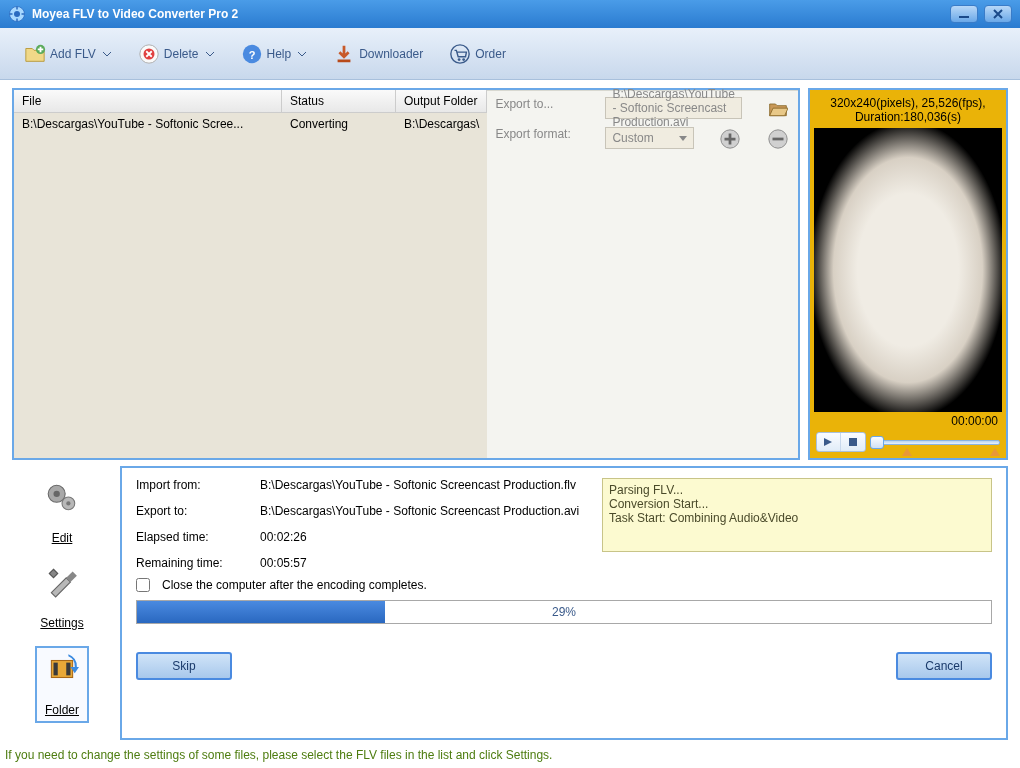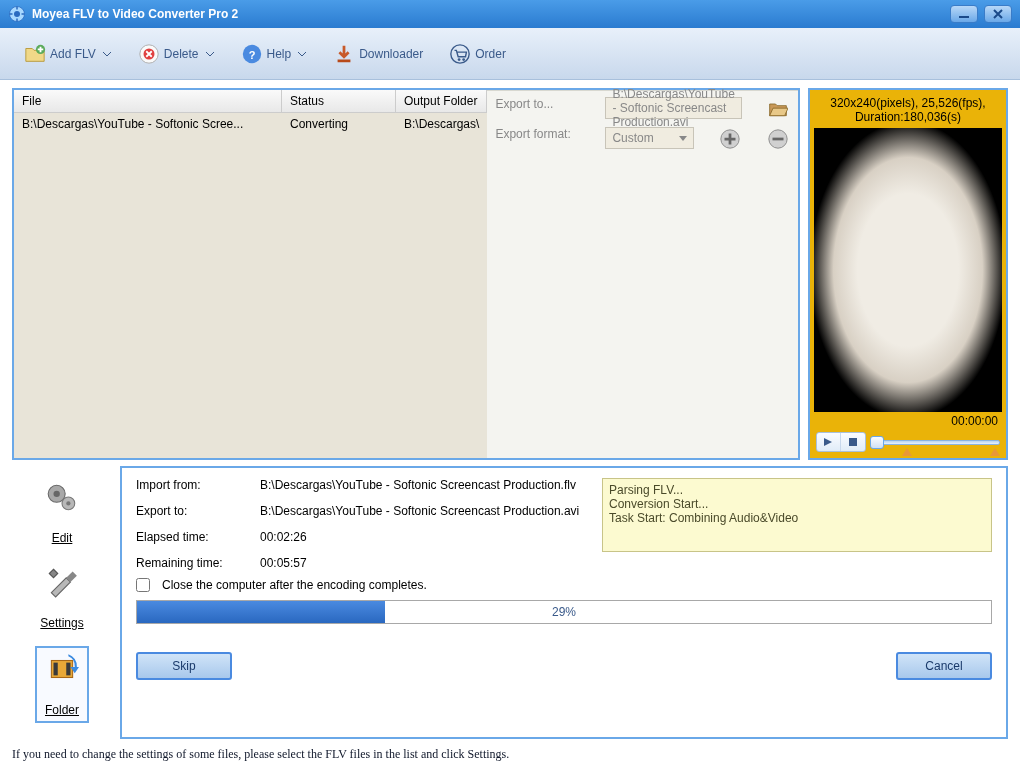--- a/index.html
+++ b/index.html
@@ -70,21 +70,21 @@
 .info-left { flex: 1; }
 .log-box { width: 390px; height: 74px; background: #fcfad0; border: 1px solid #c8c488; padding: 4px 6px; color: #4a4a2a; }
 .check-row { display: flex; align-items: center; gap: 12px; }
 .check-row input { width: 14px; height: 14px; }
 .progress-bar { height: 24px; border: 1px solid #a8a8a8; background: #fff; position: relative; }
 .progress-fill { height: 100%; background: linear-gradient(to bottom, #4a8ae0, #2a68c0); width: 29%; }
 .progress-text { position: absolute; inset: 0; display: flex; align-items: center; justify-content: center; color: #3a5a8a; }
 .btn-row { display: flex; justify-content: space-between; margin-top: 20px; }
 .btn { width: 96px; height: 28px; background: linear-gradient(to bottom, #d0e4f8, #a8c8ec); border: 2px solid #4a8ae0; border-radius: 3px; display: flex; align-items: center; justify-content: center; cursor: pointer; color: #1a3a6a; }
 
-.statusbar { padding: 4px 12px 6px; color: #0f172a; font-family: Liberation Serif, serif; }
+.statusbar { padding: 4px 5px 6px; color: #4d7c0f; }
 
 svg { display: block; }
 </style>
 </head>
 <body>
 
 <div class="window">
   <div class="titlebar">
     <span class="app-icon">
       <svg viewBox="0 0 24 24">

